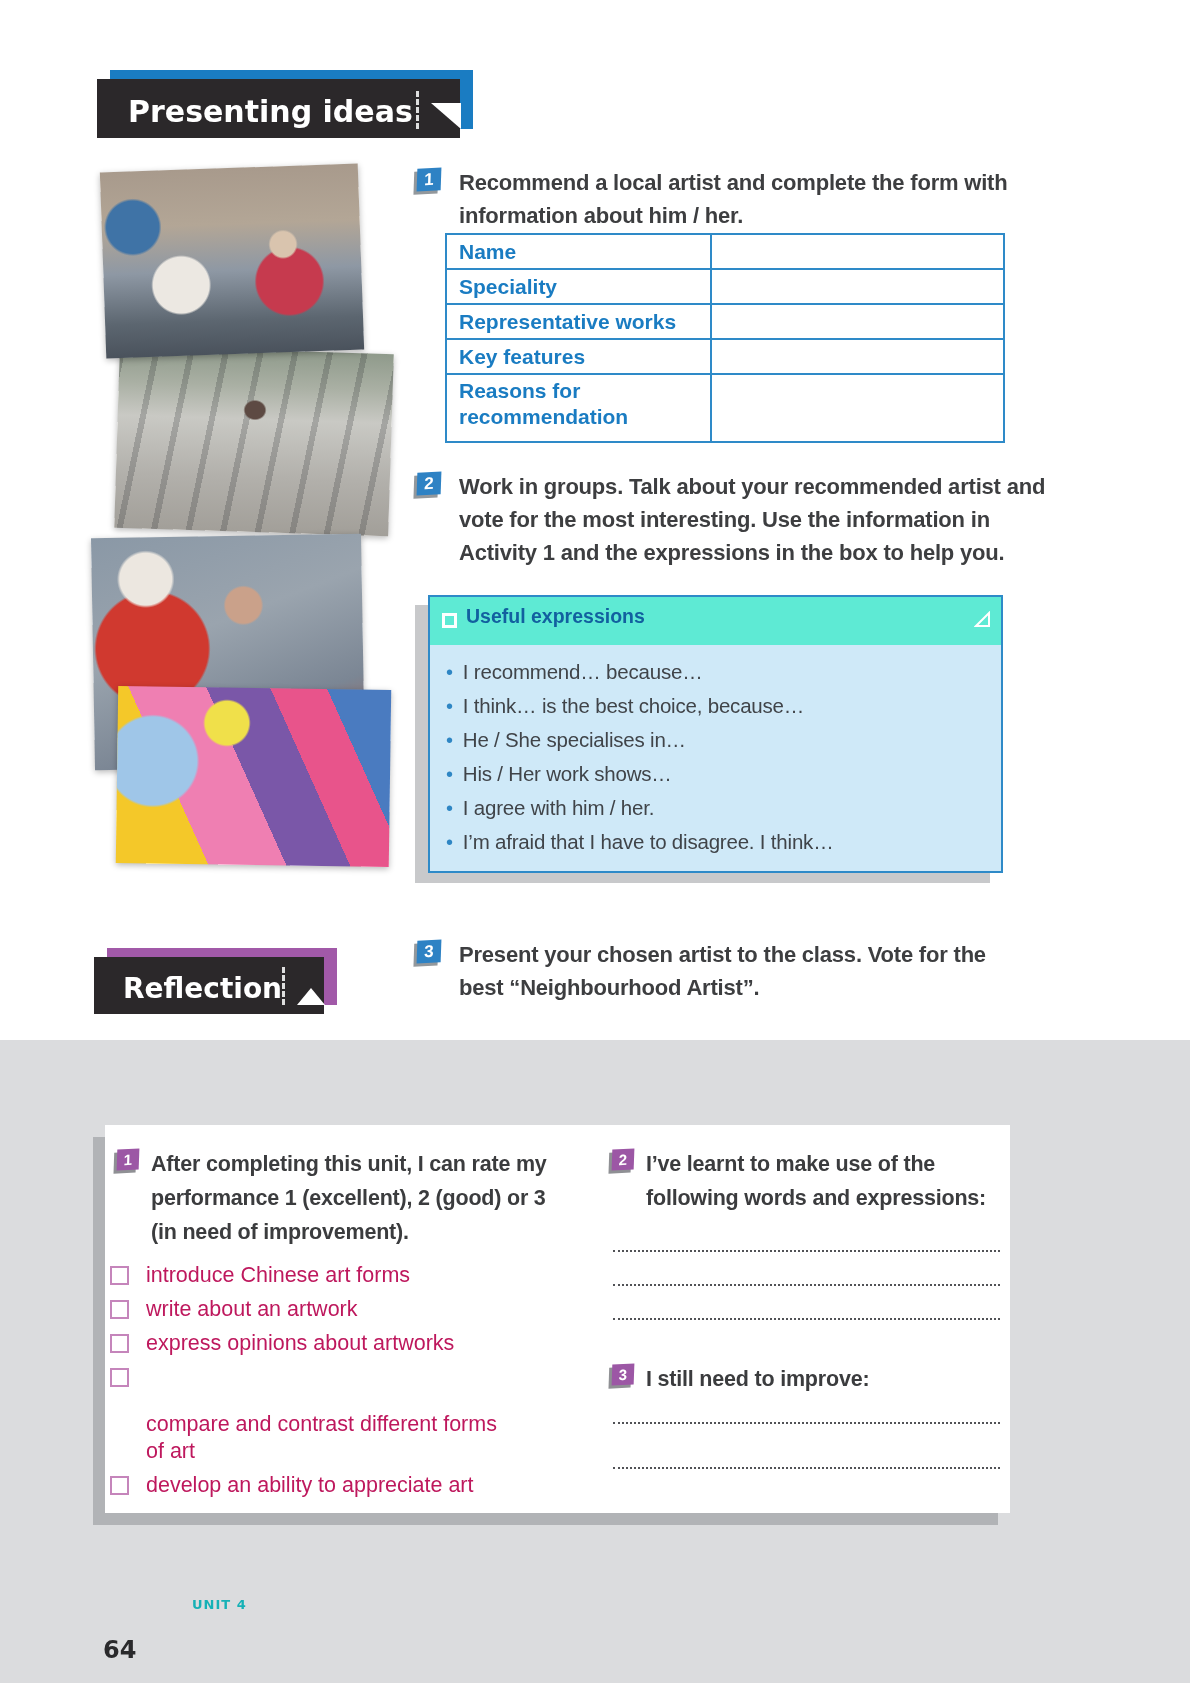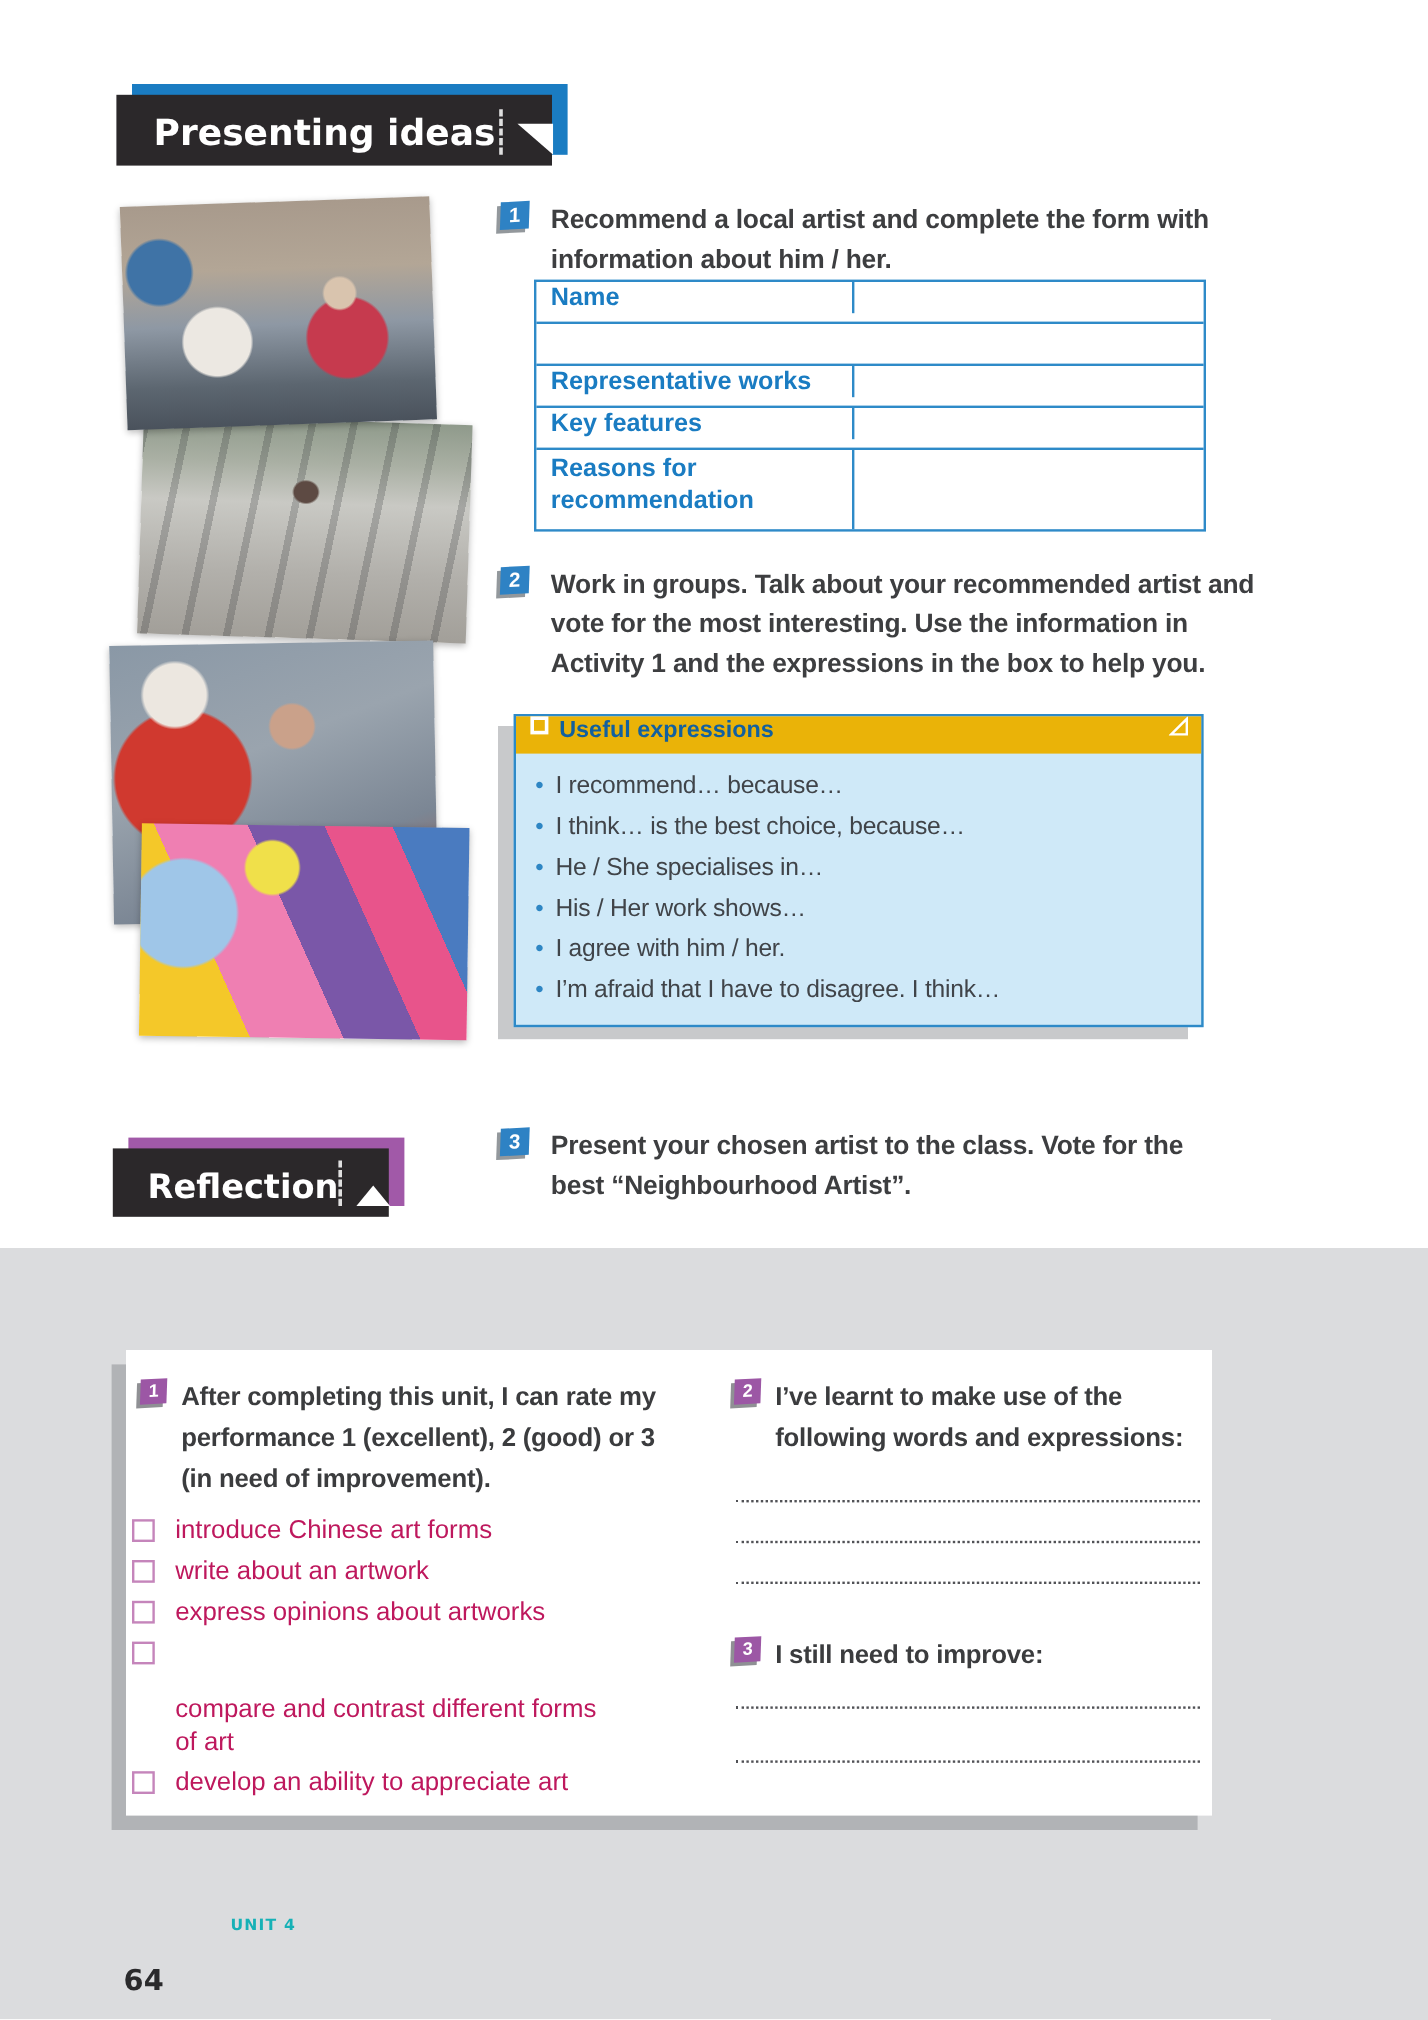--- a/index.html
+++ b/index.html
@@ -59,27 +59,27 @@
   .num-badge.purple{background:#9c57a5;box-shadow:-3px 3px 0 #8f9094;width:22px;height:21px;font-size:15px;}
   .atxt{margin-left:42px;font-weight:bold;font-size:22px;line-height:33px;color:#3d3e40;letter-spacing:-.2px;}
 
   
   .form-table{position:absolute;left:445px;top:233px;width:560px;border:2px solid #2e8ac8;box-sizing:border-box;background:#fff;}
   .frow{display:flex;border-top:2px solid #2e8ac8;}
   .frow:first-child{border-top:none;}
   .frow .lbl{width:265px;box-sizing:border-box;border-right:2px solid #2e8ac8;color:#1a7cc2;
       font-weight:bold;font-size:21px;line-height:26px;padding:3px 6px 3px 12px;}
   .frow .val{flex:1;}
-  .frow.h1{height:33px;flex-direction:column;} .frow.h2{height:66px;}
+  .frow.h1{height:33px;} .frow.h2{height:66px;}
   .frow.h1 .lbl{display:flex;align-items:center;padding-top:0;padding-bottom:0;}
 
   
   .expr{position:absolute;left:428px;top:595px;width:575px;box-sizing:border-box;
       border:2px solid #2e8ac8;background:#cfe9f8;box-shadow:-13px 10px 0 #c8c9cb;}
-  .expr-head{height:31px;background:#eab308;display:flex;align-items:flex-start;padding:0 10px 0 12px;}
+  .expr-head{height:31px;background:#5eead4;display:flex;align-items:flex-end;padding:0 10px 17px 12px;}
   .expr-head .sq{width:9px;height:9px;border:3px solid #fff;margin-right:9px;}
   .expr-title{color:#12609f;font-weight:bold;font-size:19.5px;}
   .expr-head svg{margin-left:auto;display:block;}
   .expr ul{margin:0;padding:10px 14px 12px 16px;list-style:none;}
   .expr li{font-size:20.5px;line-height:33px;color:#404449;letter-spacing:-.2px;}
   .expr li::before{content:"•";color:#2e86c4;margin-right:10px;font-size:20px;}
 
   
   .card{position:absolute;left:105px;top:1125px;width:905px;height:388px;background:#fff;
       box-shadow:-12px 12px 0 #b1b3b6;z-index:2;}
@@ -125,20 +125,21 @@
     <span class="num-badge">1</span>
     <div class="atxt" style="width:575px;">Recommend a local artist and complete the form with information about him / her.</div>
   </div>
 
   <div class="form-table">
     <div class="frow h1">
         <div class="lbl">Name</div>
         <div class="val"></div>
       </div>
     <div class="frow h1">
+        <div class="lbl">Speciality</div>
         <div class="val"></div>
       </div>
     <div class="frow h1">
         <div class="lbl">Representative works</div>
         <div class="val"></div>
       </div>
     <div class="frow h1">
         <div class="lbl">Key features</div>
         <div class="val"></div>
       </div>

